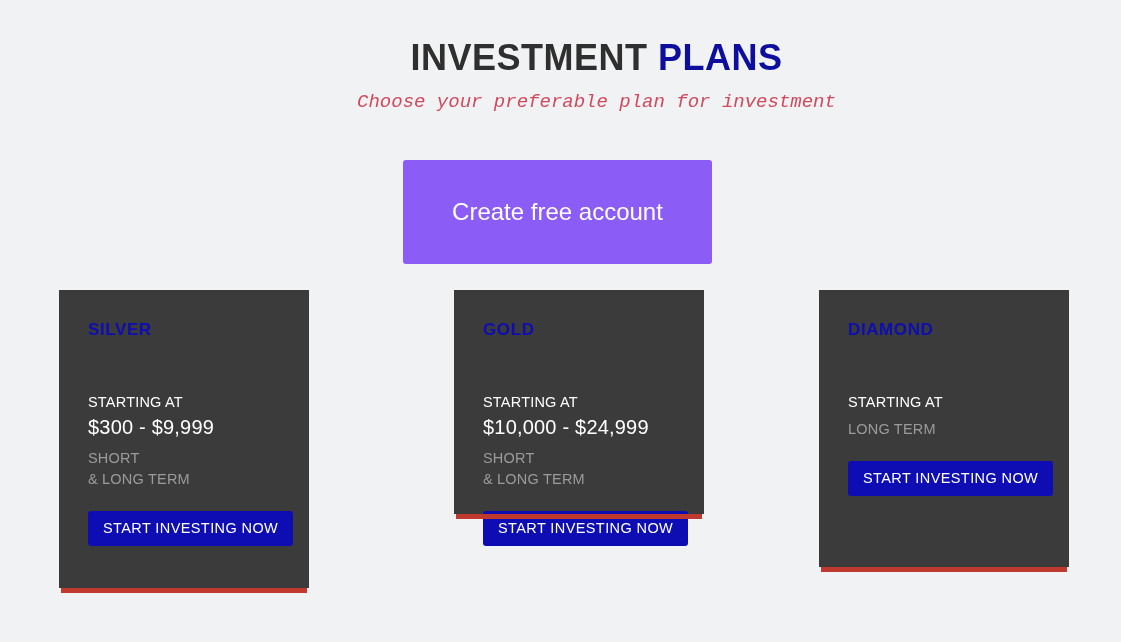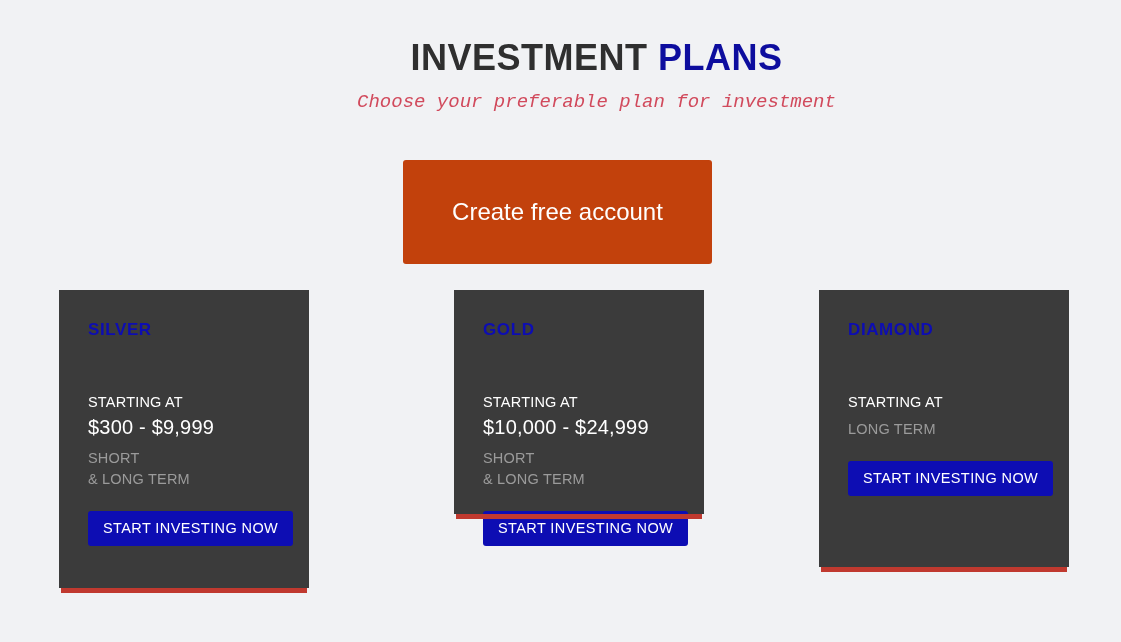--- a/index.html
+++ b/index.html
@@ -49,21 +49,21 @@
   .cta-wrap {
     position: absolute;
     left: 403px;
     top: 160px;
     width: 309px;
     height: 104px;
   }
   .cta-button {
     width: 100%;
     height: 100%;
-    background: #c2410c;
+    background: #8b5cf6;
     border: none;
     border-radius: 3px;
     color: #ffffff;
     font-family: "Liberation Sans", sans-serif;
     font-size: 24px;
     line-height: 104px;
     text-align: center;
     cursor: pointer;
     padding: 0;
     display: block;

